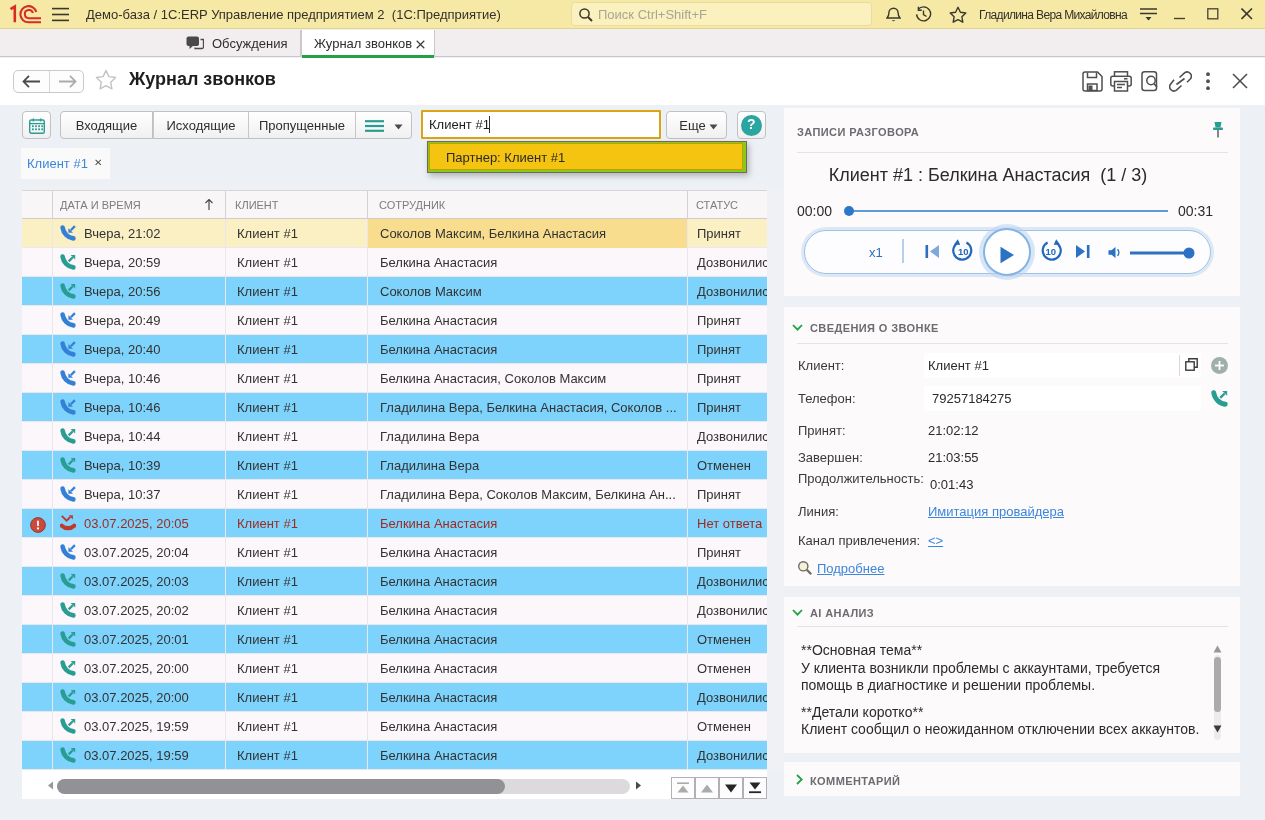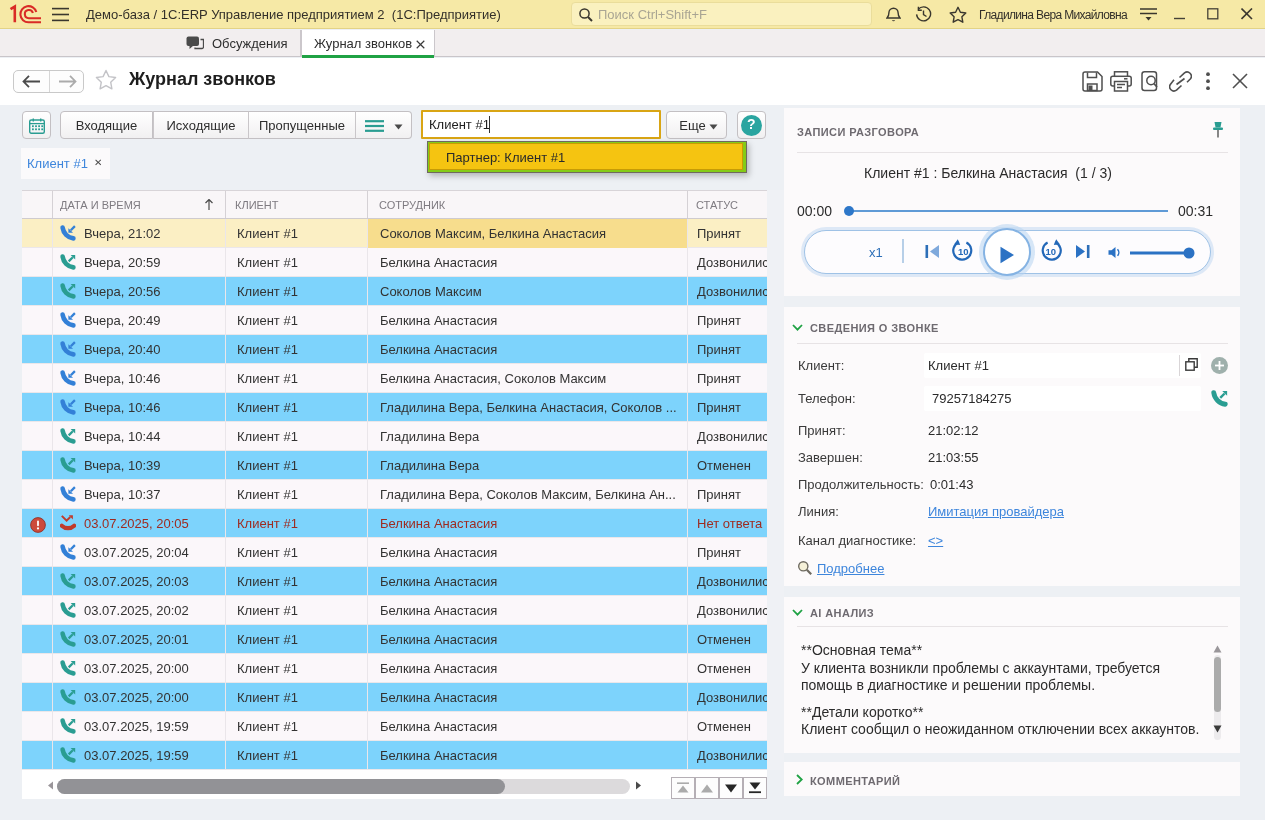--- a/index.html
+++ b/index.html
@@ -535,21 +535,21 @@
 </div>
 
 <div class="card" style="top:108px;height:188px">
   <span class="cardhead" style="left:13px;top:126px;position:absolute;top:18px;left:13px">ЗАПИСИ РАЗГОВОРА</span>
   <svg class="abs" style="left:427px;top:13px" width="14" height="18" viewBox="0 0 14 18">
       <path d="M3.5 1 h7 l-1 5.5 h-5z" fill="#2A9D92"></path>
       <rect x="2" y="6.5" width="10" height="2.4" rx="1" fill="#2A9D92"></rect>
       <line x1="7" y1="9" x2="7" y2="16.5" stroke="#555" stroke-width="1.4"></line>
     </svg>
   <div class="hr" style="top:44px"></div>
-  <div class="abs ptxt" style="left:0;top:57px;width:408px;text-align:center;font-size:14px">Клиент #1 : Белкина Анастасия&nbsp; (1 / 3)</div>
+  <div class="abs ptxt" style="left:0;top:57px;width:408px;text-align:center;font-size:18px">Клиент #1 : Белкина Анастасия&nbsp; (1 / 3)</div>
   <span class="ptxt abs" style="left:13px;top:95px">00:00</span>
   <span class="ptxt abs" style="left:394px;top:95px">00:31</span>
   <svg class="abs" style="left:58px;top:96px" width="330" height="14" viewBox="0 0 330 14">
       <line x1="6" y1="7" x2="326" y2="7" stroke="#5F9AD6" stroke-width="2"></line>
       <circle cx="7" cy="7" r="5" fill="#2D77C9"></circle>
     </svg>
   <div id="pill"></div>
   <div id="playcirc"></div>
   <span class="abs" style="left:85px;top:137px;font-size:13px;color:#2D6FB8">x1</span>
   <div class="abs" style="left:118px;top:131px;width:2px;height:24px;background:#B7CFE8"></div>
@@ -610,25 +610,25 @@
       <path d="M2.6 2.6 a12.6 12.6 0 0 0 10.8 10.8" fill="none" stroke="#2A9D92" stroke-width="4.6" stroke-linecap="round"></path>
       <polygon fill="#2A9D92" points="15.2,0.9 15.2,5.5 10.6,0.9"></polygon>
       <line x1="12.8" y1="3.3" x2="8.7" y2="7.4" stroke="#2A9D92" stroke-width="2.3"></line>
     </svg>
   <span class="lbl" style="top:84px">Телефон:</span>
     <span class="val" style="top:84px;left:148px">79257184275</span>
   <span class="lbl" style="top:116px">Принят:</span>
     <span class="val" style="top:116px">21:02:12</span>
   <span class="lbl" style="top:143px">Завершен:</span>
     <span class="val" style="top:143px">21:03:55</span>
-  <span class="lbl" style="top:170px">Продолжительность:</span>
+  <span class="lbl" style="top:164px">Продолжительность:</span>
     <span class="val" style="top:170px;left:146px">0:01:43</span>
   <span class="lbl" style="top:197px">Линия:</span>
     <span class="val lnk" style="top:197px">Имитация провайдера</span>
-  <span class="lbl" style="top:226px">Канал диагностике:</span>
+  <span class="lbl" style="top:226px">Канал привлечения:</span>
     <span class="val lnk" style="top:226px">&lt;&gt;</span>
   <svg class="abs" style="left:13px;top:253px" width="16" height="16" viewBox="0 0 16 16">
       <circle cx="6.3" cy="6.3" r="4.6" fill="#F5F0D8" stroke="#6E6A60" stroke-width="1.4"></circle>
       <line x1="9.8" y1="9.8" x2="14.2" y2="14.2" stroke="#6E6A60" stroke-width="2.2"></line>
     </svg>
   <span class="lbl lnk" style="left:33px;top:254px;color:#3E86DC">Подробнее</span>
 </div>
 
 <div class="card" style="top:597px;height:156px">
   <svg class="chev" style="left:8px;top:10px" viewBox="0 0 11 11">

